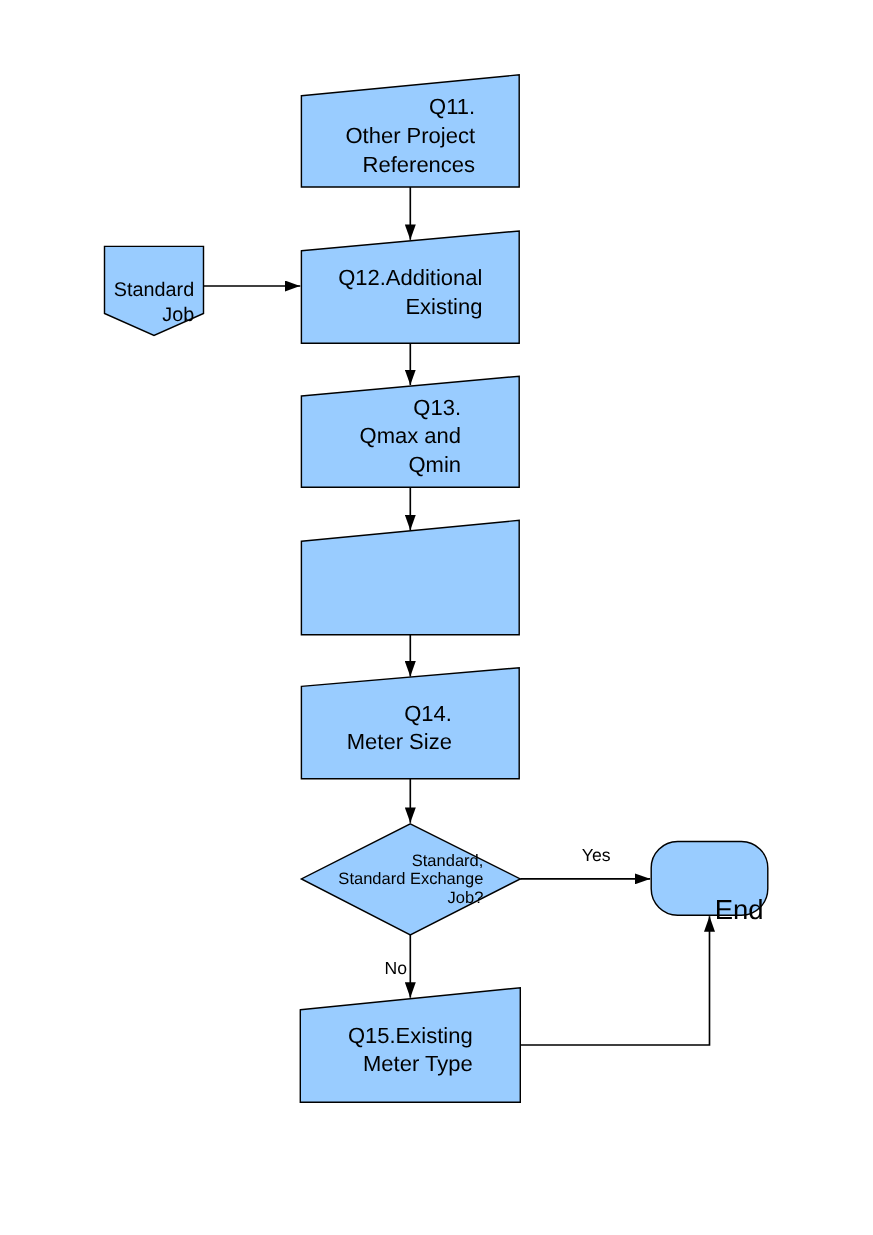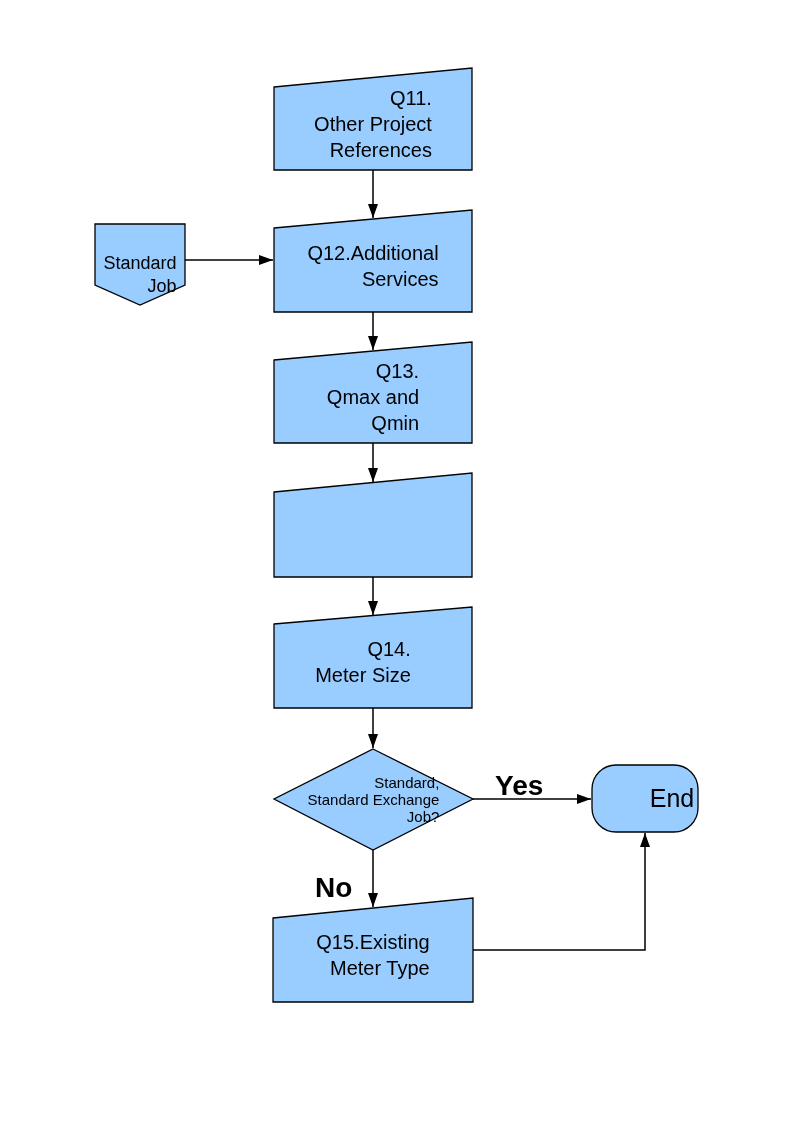--- a/index.html
+++ b/index.html
@@ -31,25 +31,24 @@
     text-align: right;
     white-space: pre-line;
     pointer-events: none;
   }
   .box-label     { font-size: 20px; line-height: 26px; }
   .pent-label    { font-size: 18px; line-height: 23px; }
   .diamond-label { font-size: 15px; line-height: 17px; }
   .end-label     { font-size: 25px; }
   .edge-label {
     position: absolute;
-    font-size: 28px;
-    text-align: left;
+    font-size: 16px;
+    text-align: right;
     white-space: nowrap;
     pointer-events: none;
-    font-weight: bold;
   }
 </style>
 </head>
 <body>
 
 <div class="canvas">
 
   <svg class="layer" width="794" height="1123" viewBox="0 0 794 1123">
     <defs>
       <marker id="arrow" markerUnits="userSpaceOnUse" markerWidth="14" markerHeight="10" refX="14" refY="5" orient="auto">
@@ -79,35 +78,35 @@
   </svg>
 
   <div class="node-label box-label" style="left:274px; top:77px; width:198px; height:93px;">Q11.
 Other Project
 References</div>
 
   <div class="node-label pent-label" style="left:95px; top:224px; width:90px; height:61px;margin-top:20px;">Standard
 Job</div>
 
   <div class="node-label box-label" style="left:274px; top:219px; width:198px; height:93px;">Q12.Additional
-Services</div>
+Existing</div>
 
   <div class="node-label box-label" style="left:274px; top:351px; width:198px; height:92px;">Q13.
 Qmax and
 Qmin</div>
 
 
   <div class="node-label box-label" style="left:274px; top:615px; width:178px; height:93px;">Q14.
 Meter Size</div>
 
   <div class="node-label diamond-label" style="left:274px; top:749px; width:199px; height:101px;">Standard,
 Standard Exchange
 Job?</div>
 
-  <div class="node-label end-label" style="left:592px; top:765px; width:106px; height:67px;padding-left:27px;">End</div>
+  <div class="node-label end-label" style="left:592px; top:794px; width:106px; height:67px;padding-left:27px;">End</div>
 
   <div class="node-label box-label" style="left:273px; top:908px; width:200px; height:94px;">Q15.Existing
 Meter Type</div>
 
   <div class="edge-label" style="left:495px; top:770px; width:60px;">Yes</div>
 
   <div class="edge-label" style="left:315px; top:872px; width:55px;">No</div>
 
 </div>
 

